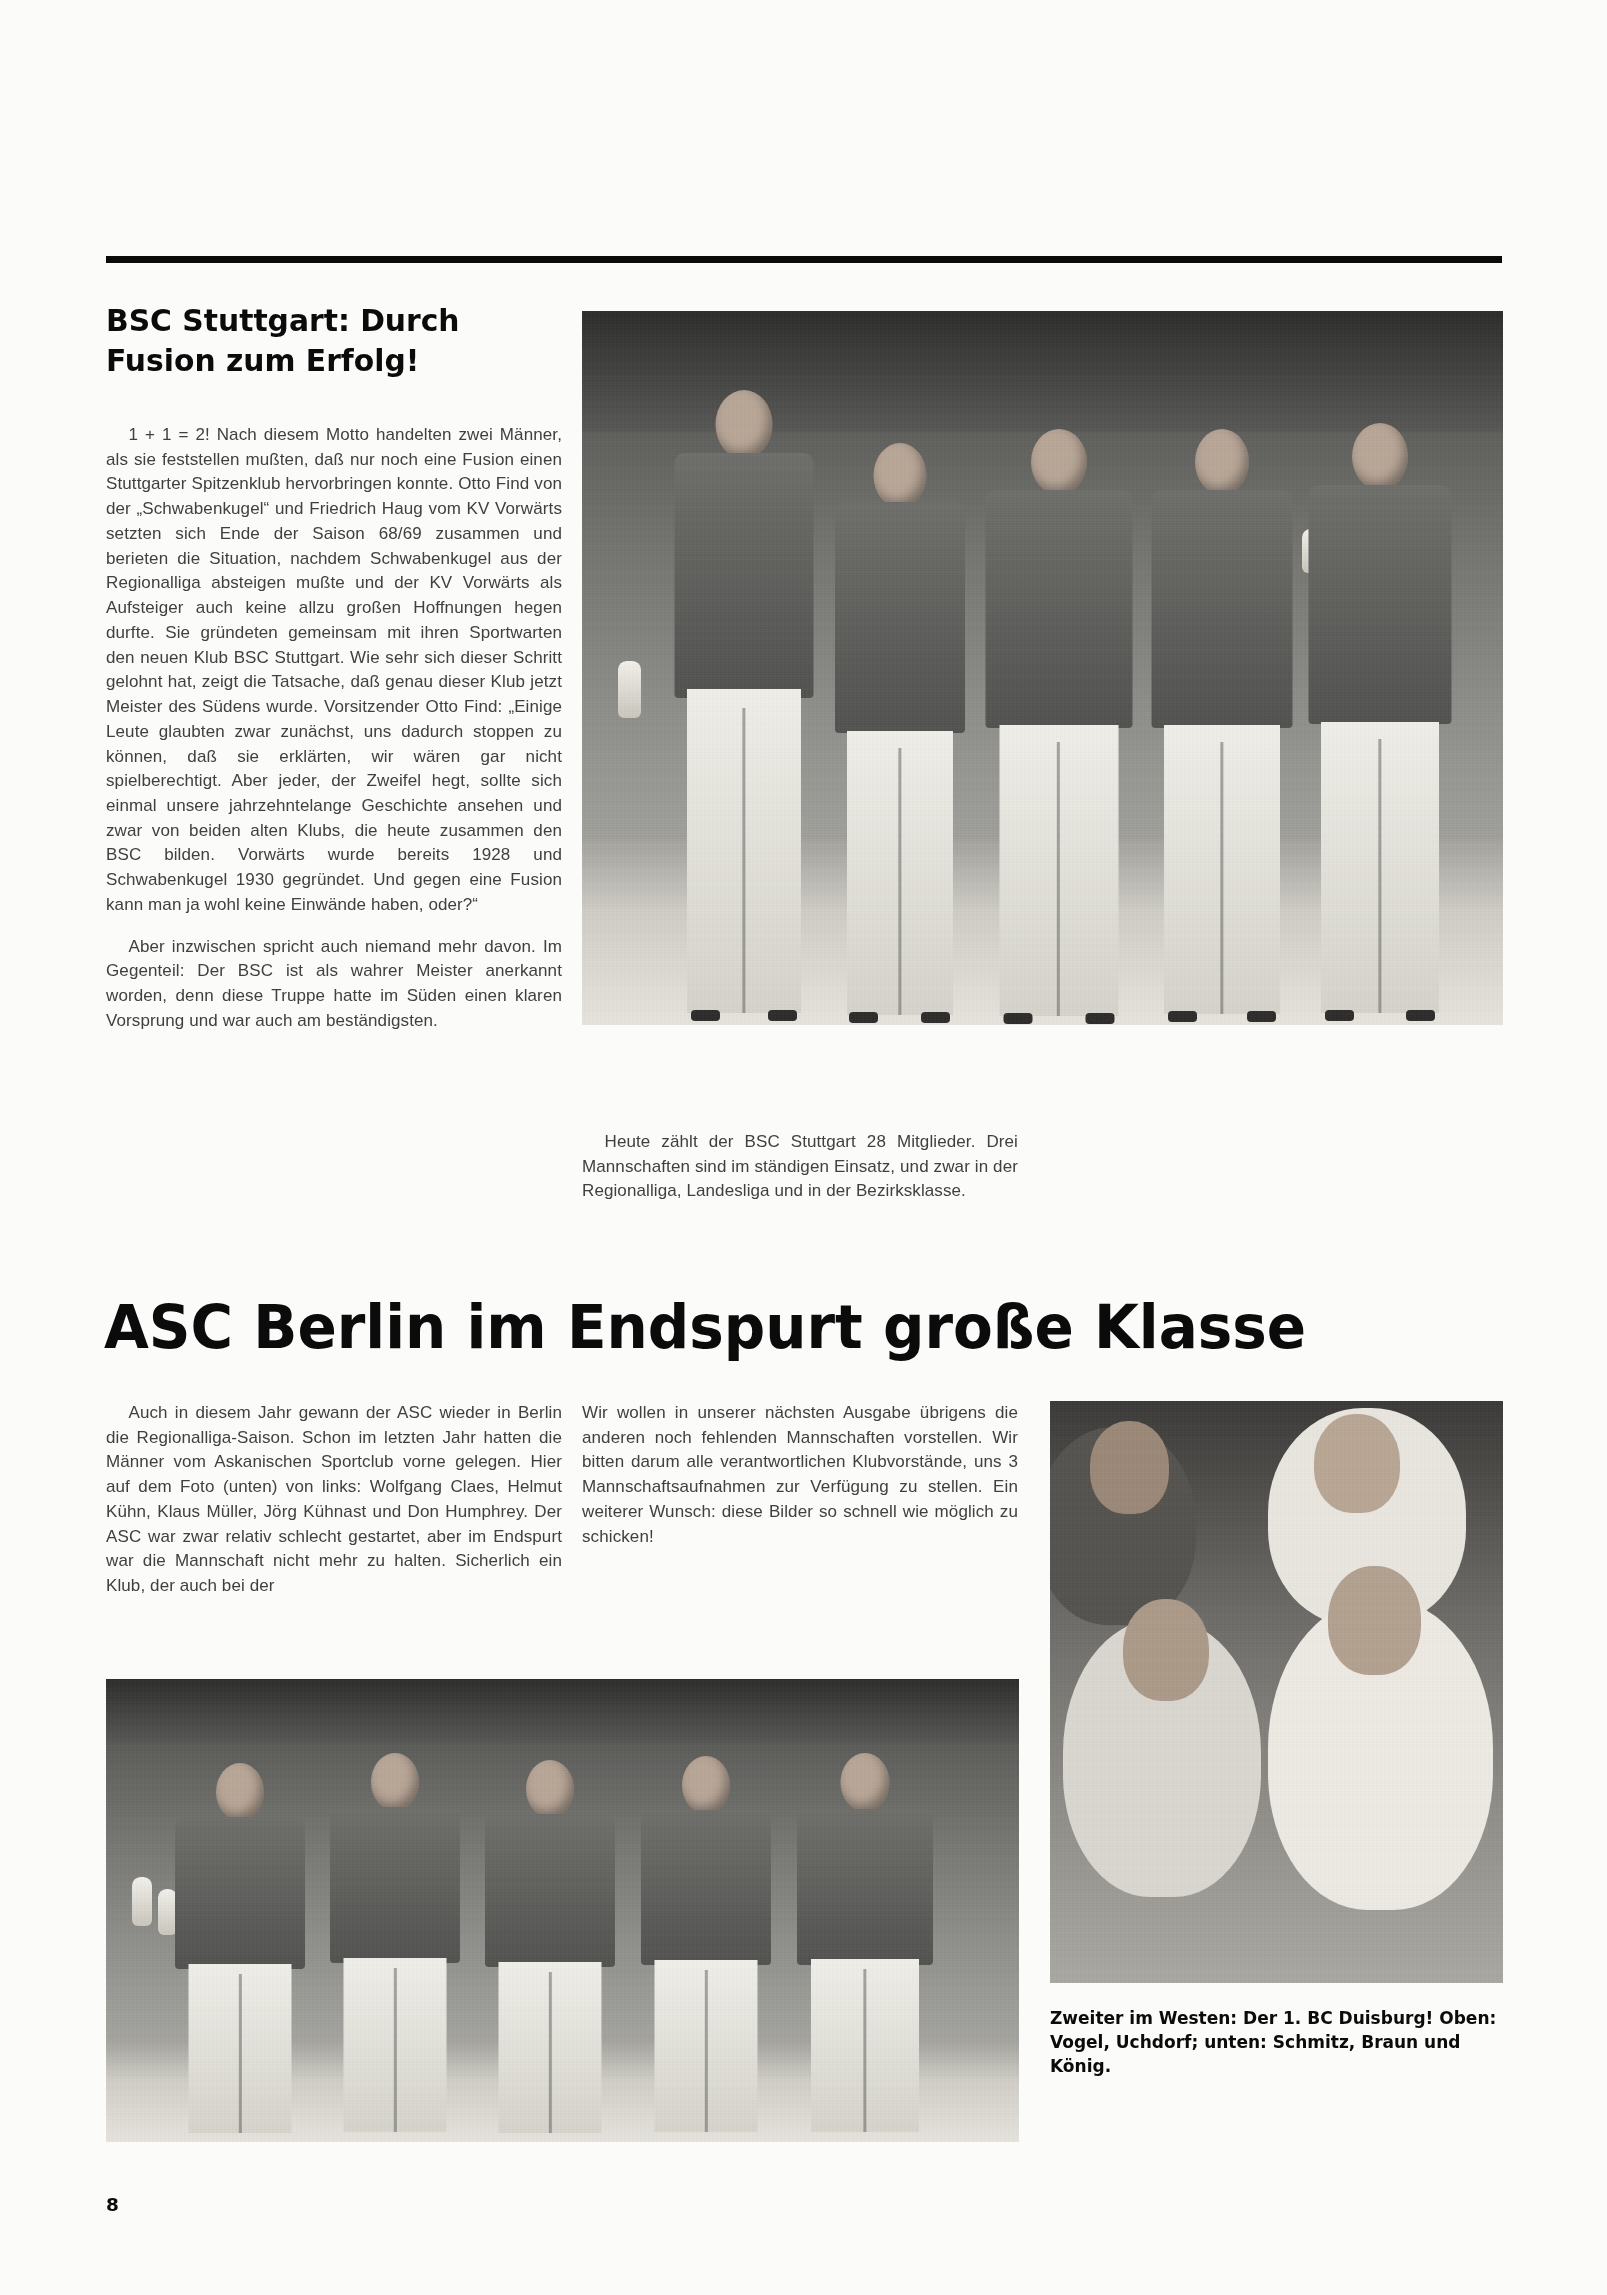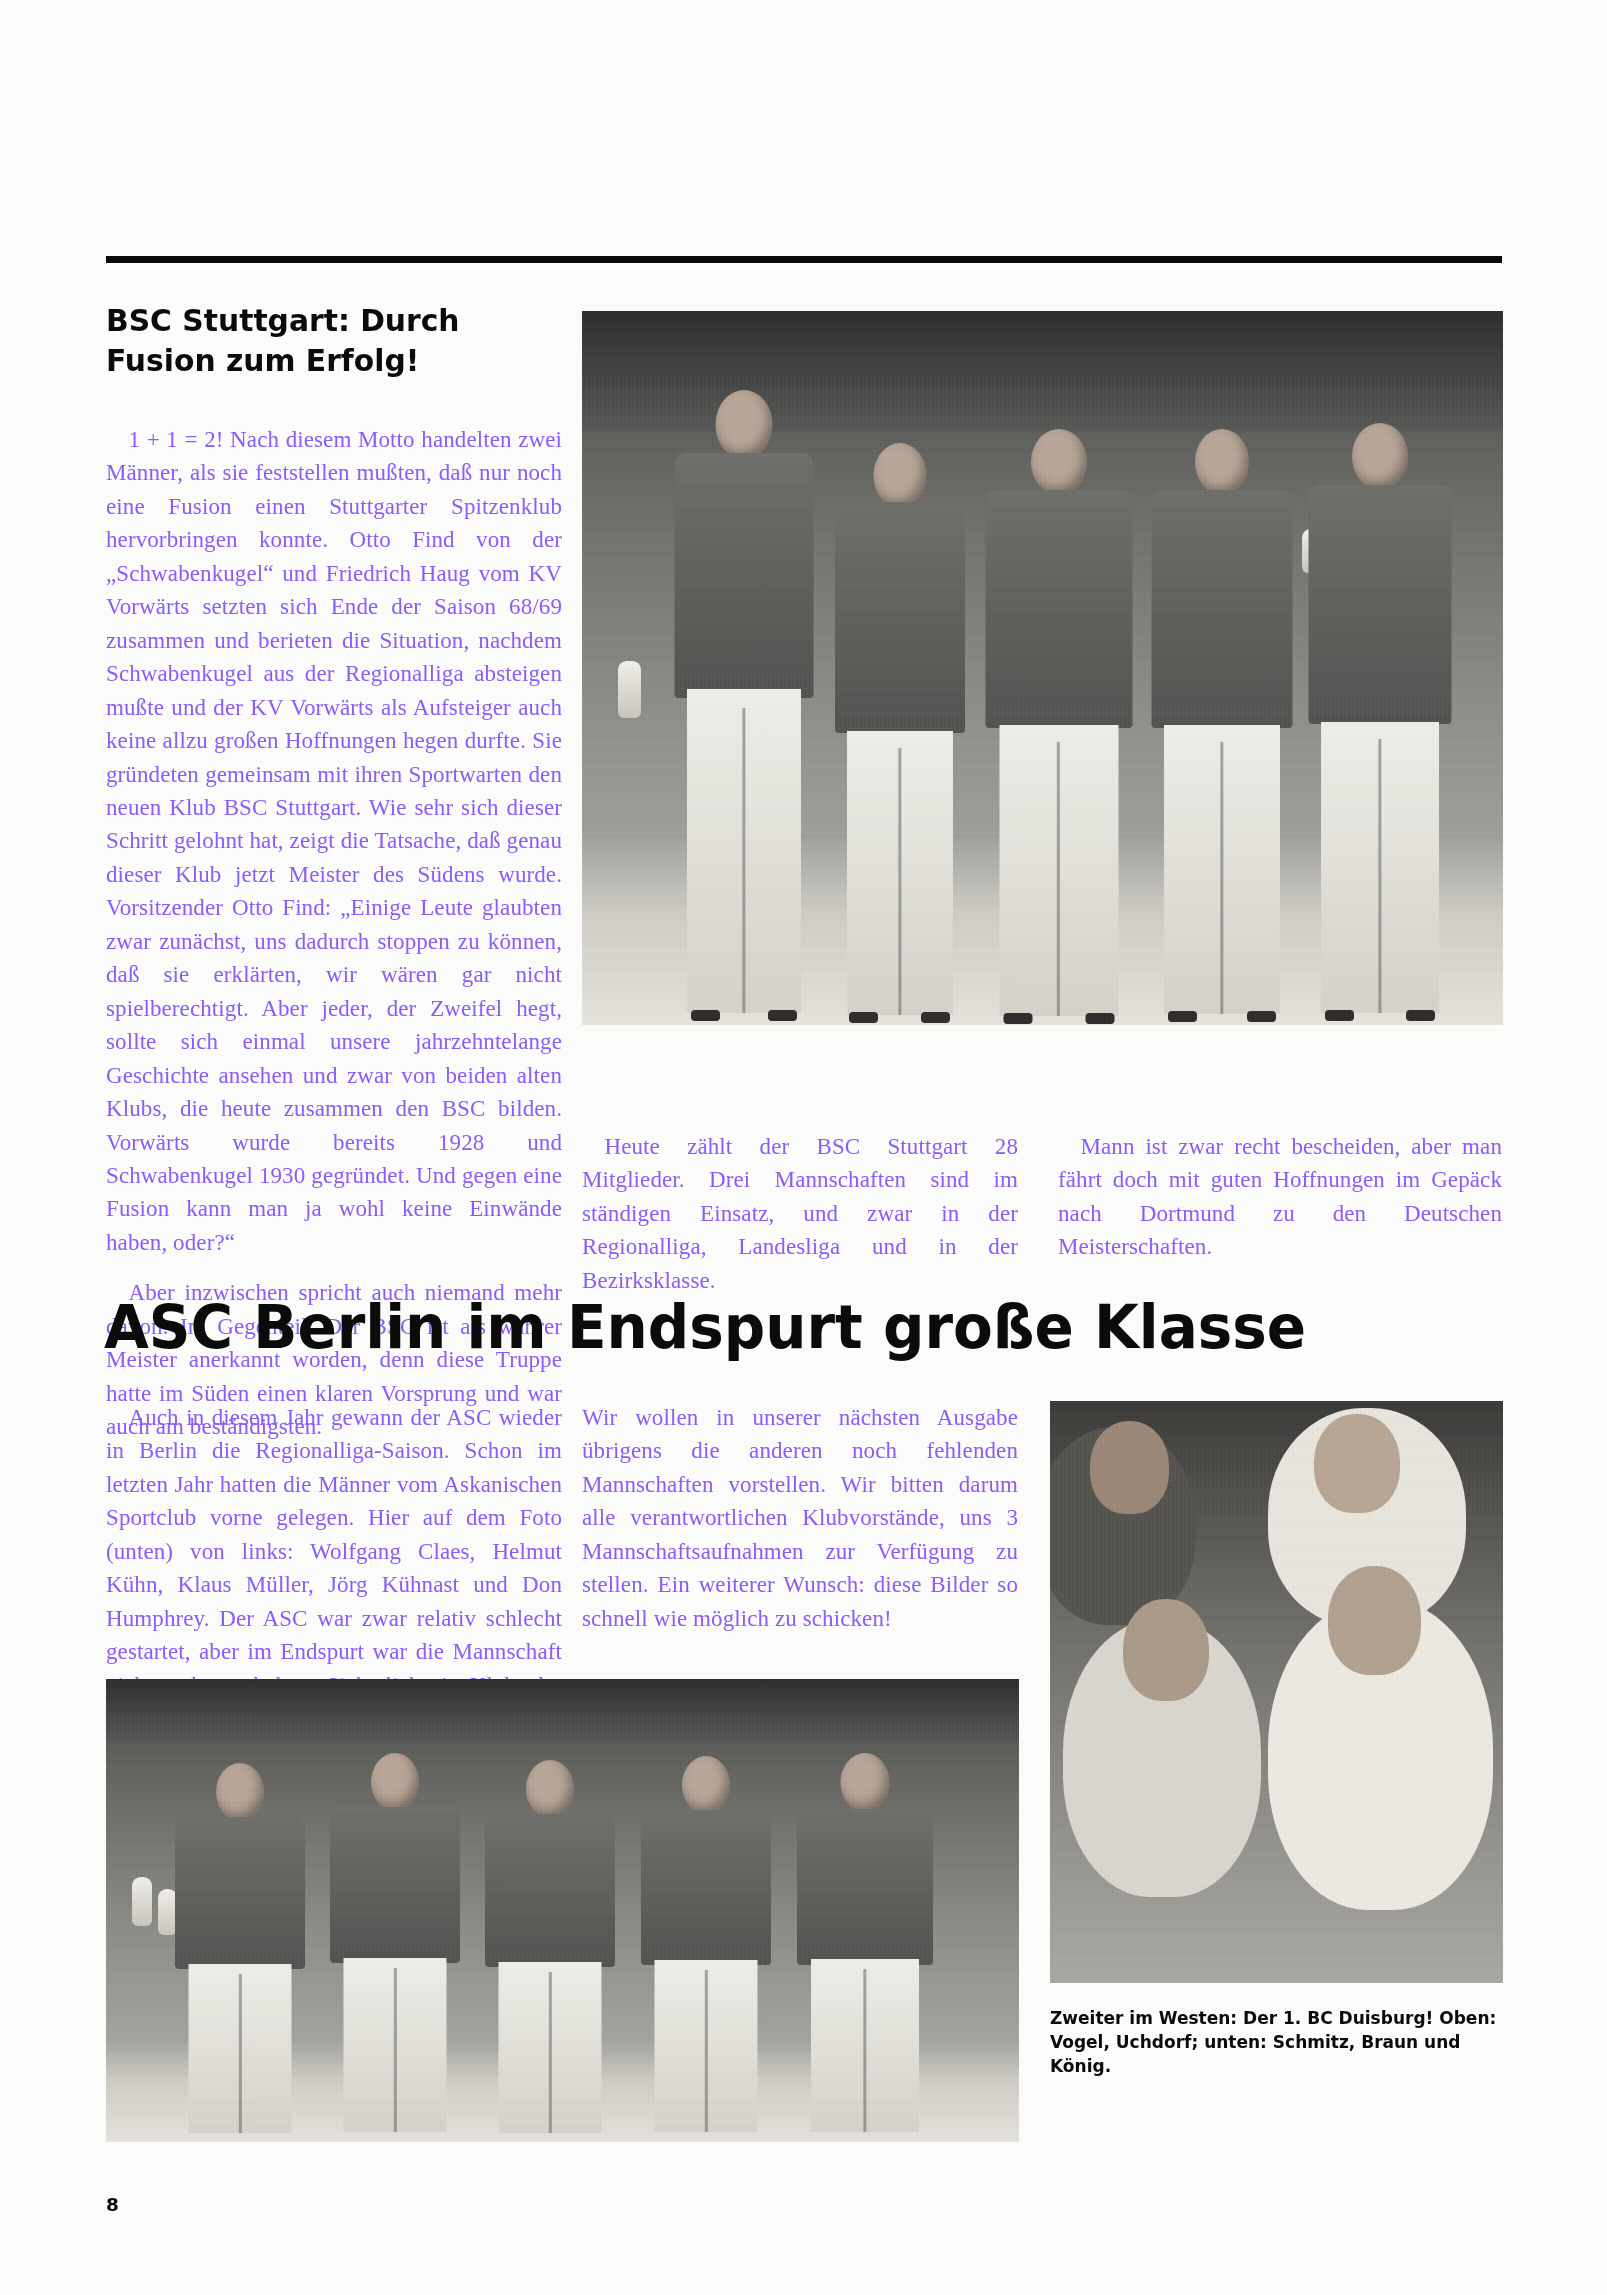--- a/index.html
+++ b/index.html
@@ -56,26 +56,25 @@
     width: 463px;
     font-family: "DejaVu Sans", sans-serif;
     font-weight: bold;
     font-size: 31px;
     line-height: 1.28;
     color: #0b0b0b;
     transform: scaleX(0.96);
     transform-origin: left top;
   }
   .col-text {
-    font-size: 23px;
+    font-size: 17px;
     line-height: 1.455;
     text-align: justify;
-    color: #8b5cf6;
+    color: #404040;
     letter-spacing: 0.1px;
-    font-family: Liberation Serif, serif;
   }
   .col-text p { margin: 0; }
   .col-text p + p { margin-top: 17px; text-indent: 22.5px; }
   .col-text p.first { text-indent: 22.5px; }
 
   #sec1-col1 {
     position: absolute;
     left: 106px;
     top: 423px;
     width: 456px;
@@ -320,23 +319,20 @@
         <span class="p-shoe" style="left:4px;"></span>
           <span class="p-shoe" style="right:4px;"></span>
       </div>
     </div>
     <div class="grain"></div>
   </div>
 
 
   <div id="sec1-col2" class="col-text">
     <p class="first">Heute zählt der BSC Stuttgart 28 Mitglieder. Drei Mannschaften sind im ständigen Einsatz, und zwar in der Regionalliga, Landesliga und in der Bezirksklasse.</p>
-  </div>
-  <div id="sec1-col3" class="col-text">
-    <p class="first">Mann ist zwar recht bescheiden, aber man fährt doch mit guten Hoffnungen im Gepäck nach Dortmund zu den Deutschen Meisterschaften.</p>
   </div>
 
   <div class="sec2-head">ASC Berlin im Endspurt große Klasse</div>
 
   <div id="sec2-col1" class="col-text">
     <p class="first">Auch in diesem Jahr gewann der ASC wieder in Berlin die Regionalliga-Saison. Schon im letzten Jahr hatten die Männer vom Askanischen Sportclub vorne gelegen. Hier auf dem Foto (unten) von links: Wolfgang Claes, Helmut Kühn, Klaus Müller, Jörg Kühnast und Don Humphrey. Der ASC war zwar relativ schlecht gestartet, aber im Endspurt war die Mannschaft nicht mehr zu halten. Sicherlich ein Klub, der auch bei der</p>
   </div>
   <div id="sec2-col2" class="col-text">
     <p>Wir wollen in unserer nächsten Ausgabe übrigens die anderen noch fehlenden Mannschaften vorstellen. Wir bitten darum alle verantwortlichen Klubvorstände, uns 3 Mannschaftsaufnahmen zur Verfügung zu stellen. Ein weiterer Wunsch: diese Bilder so schnell wie möglich zu schicken!</p>
   </div>

